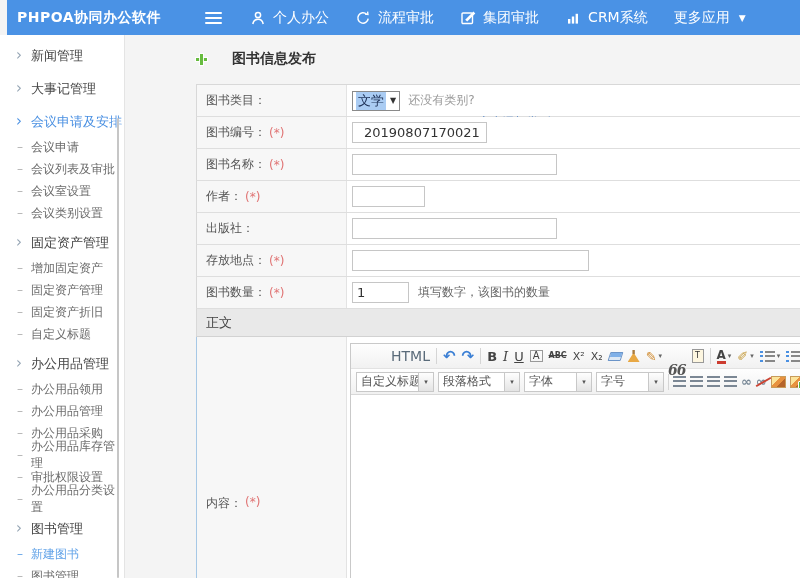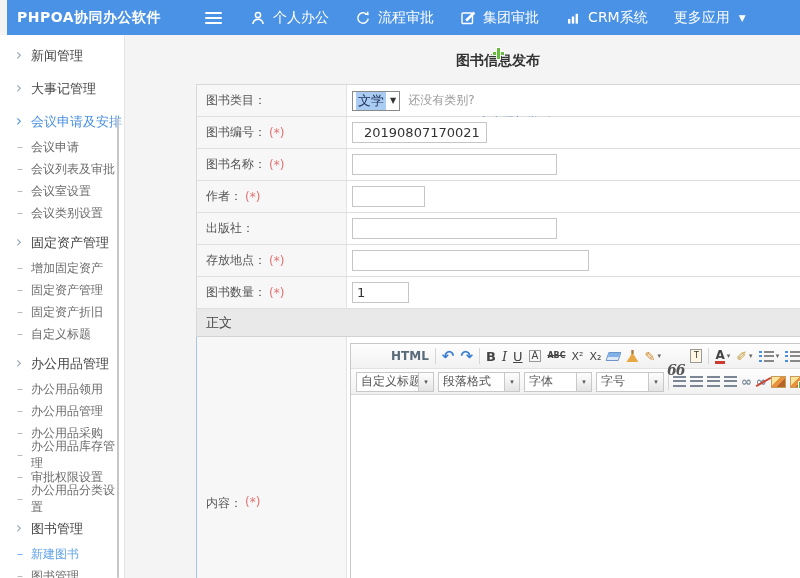--- a/index.html
+++ b/index.html
@@ -30,21 +30,21 @@
   .schild { height:22px; display:flex; align-items:center; padding-left:17px; gap:8px; cursor:pointer; }
   .schild .dash { color:#b0b0b0; font-size:12px; }
   .schild .clabel { font-size:12px; color:#6b6b6b; }
   .schild.active .clabel, .schild.active .dash { color:#62a3e8; }
   .side-scrollbar { position:absolute; left:117px; top:83px; width:2px; bottom:0;
     background:#c6c6c6; border-radius:2px; }
 
   
   .main { position:absolute; left:126px; right:0; top:35px; bottom:0;
     background:#f4f4f4; overflow:hidden; padding-left:70px; }
-  .page-title { margin-top:13px; height:22px; display:flex; align-items:center; gap:0;flex-direction:column; }
+  .page-title { margin-top:13px; height:22px; display:flex; align-items:center; gap:25px; }
   .plus-ico { width:11px; height:11px; position:relative; }
   .plus-ico:before, .plus-ico:after { content:""; position:absolute; background:#67bb3f;
     box-shadow:0 0 0 1px rgba(255,255,255,.9); }
   .plus-ico:before { left:0; top:4px; width:11px; height:3px; }
   .plus-ico:after  { left:4px; top:0; width:3px; height:11px; }
   .title-text { font-size:14px; font-weight:bold; color:#333; }
 
   
   .form { margin-top:14px; width:640px; border-top:1px solid #d8d8d8; background:#fff; }
   .frow { display:flex; height:32px; border-bottom:1px solid #dedede;
@@ -75,21 +75,21 @@
   
   .editor-cell { flex:1; background:#fff; padding:6px 0 0 3px; }
   .editor { width:470px; border:1px solid #c9c9c9; background:#fff; }
   .tbar { display:flex; align-items:center; padding:0 5px; gap:6px;
     background:linear-gradient(#fefefe,#f1f1f1); }
   .tbar1 { height:25px; border-bottom:1px solid #e2e2e2; }
   .tbar2 { height:26px; border-bottom:1px solid #d8d8d8; gap:4px; }
   .sep { width:1px; height:16px; background:#d5d5d5; flex:none; }
   .tbtn { display:inline-flex; align-items:center; justify-content:center;
     font-size:13px; color:#444; cursor:pointer; flex:none; line-height:1; }
-  .tb-html { font-size:12px; font-weight:bold; color:#5a6b7a;padding-left:35px; }
+  .tb-html { font-size:14px; font-weight:normal; color:#5a6b7a;padding-left:35px; }
   .tb-undo { color:#3b7fd4; font-size:15px; font-weight:bold; }
   .tb-b { font-weight:bold; }
   .tb-i { font-style:italic; font-family:"DejaVu Serif",serif; }
   .tb-u { text-decoration:underline; }
   .tb-abox { font-size:10px; border:1px solid #999; padding:0 2px; }
   .tb-abc { font-size:8px; font-weight:bold; text-decoration:line-through; }
   .tb-x { font-size:11px; }
   .eraser { width:13px; height:9px; background:linear-gradient(#7fb0e8 55%,#dde8f4 55%);
     transform:skewX(-18deg); border:1px solid #6b94c8; border-radius:1px; }
   .broom { width:12px; height:12px;
@@ -343,20 +343,21 @@
       </div>
     </div>
 
     <div class="frow">
       <div class="flabel">
         <span>图书数量：</span>
         <span class="req">(*)</span>
       </div>
       <div class="fvalue">
         <input class="ti w57" type="text" value="1" style="">
+        <span class="hint">填写数字，该图书的数量</span>
       </div>
     </div>
 
     <div class="sec-row">
       <span>正文</span>
     </div>
 
     <div class="content-row">
       <div class="flabel">
         <span class="clbl">

